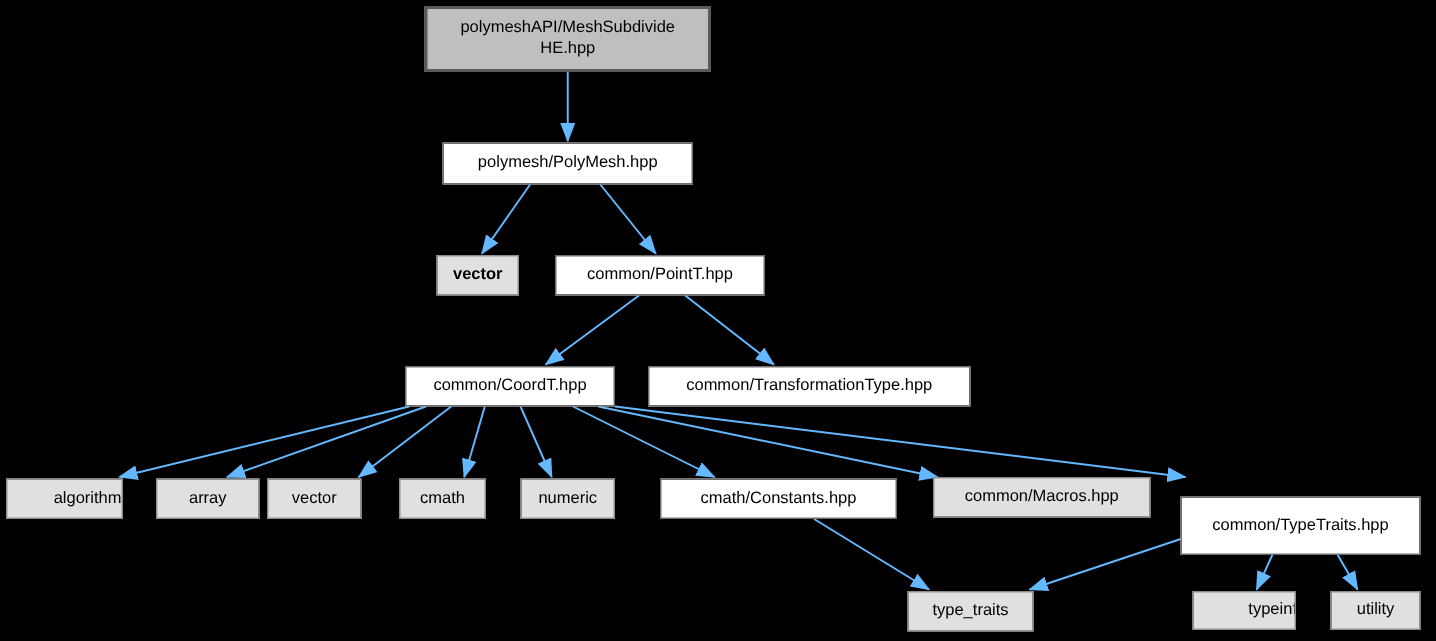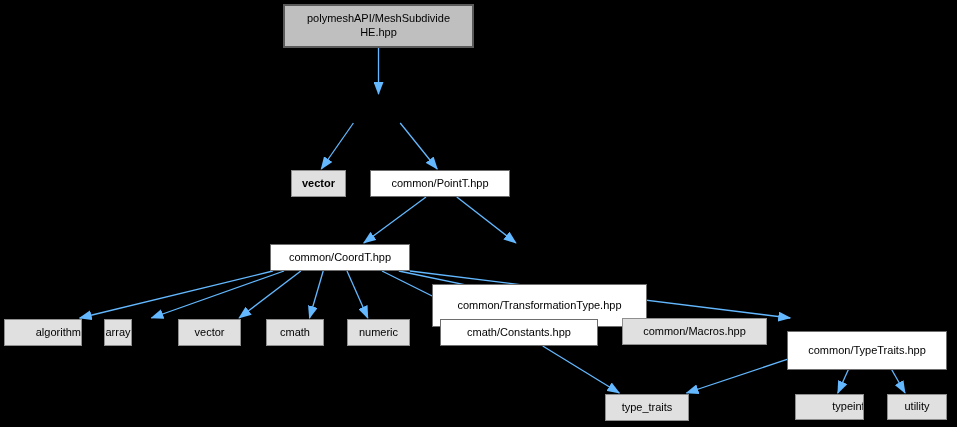--- a/index.html
+++ b/index.html
@@ -67,26 +67,27 @@
       <line x1="398.8" y1="271.0" x2="624.9" y2="318.0" stroke="#63B8FF" stroke-width="1.3" marker-end="url(#arrow)"></line>
       <line x1="410.0" y1="271.0" x2="790.2" y2="318.0" stroke="#63B8FF" stroke-width="1.3" marker-end="url(#arrow)"></line>
       <line x1="542.7" y1="346.0" x2="619.3" y2="393.0" stroke="#63B8FF" stroke-width="1.3" marker-end="url(#arrow)"></line>
       <line x1="827.0" y1="346.0" x2="686.5" y2="393.0" stroke="#63B8FF" stroke-width="1.3" marker-end="url(#arrow)"></line>
       <line x1="859.0" y1="346.0" x2="837.8" y2="393.0" stroke="#63B8FF" stroke-width="1.3" marker-end="url(#arrow)"></line>
       <line x1="878.2" y1="346.0" x2="905.0" y2="393.0" stroke="#63B8FF" stroke-width="1.3" marker-end="url(#arrow)"></line>
     </svg>
 
 <div class="node current" style="left: 283px; top: 4px; width: 191px; height: 44px;"><span>polymeshAPI/MeshSubdivide
 HE.hpp</span></div>
+    <div class="node linked" style="left: 295px; top: 95px; width: 167px; height: 28px;"><span>polymesh/PolyMesh.hpp</span></div>
     <div class="node plain" style="left: 291px; top: 170px; width: 55px; height: 27px; font-weight: bold;"><span>vector</span></div>
     <div class="node linked" style="left: 370px; top: 170px; width: 140px; height: 27px;"><span>common/PointT.hpp</span></div>
     <div class="node linked" style="left: 270px; top: 244px; width: 140px; height: 27px;"><span>common/CoordT.hpp</span></div>
-    <div class="node linked" style="left: 432px; top: 244px; width: 215px; height: 43px; margin-top: 40px;"><span>common/TransformationType.hpp</span></div>
+    <div class="node linked" style="left: 432px; top: 244px; width: 215px; height: 27px;"><span>common/TransformationType.hpp</span></div>
     <div class="node plain" style="left: 4px; top: 319px; width: 78px; height: 27px; justify-content: flex-end;"><span>algorithm</span></div>
-    <div class="node plain" style="left: 104px; top: 319px; width: 28px; height: 27px;"><span>array</span></div>
+    <div class="node plain" style="left: 104px; top: 319px; width: 69px; height: 27px;"><span>array</span></div>
     <div class="node plain" style="left: 178px; top: 319px; width: 63px; height: 27px;"><span>vector</span></div>
     <div class="node plain" style="left: 266px; top: 319px; width: 58px; height: 27px;"><span>cmath</span></div>
     <div class="node plain" style="left: 347px; top: 319px; width: 63px; height: 27px;"><span>numeric</span></div>
     <div class="node linked" style="left: 440px; top: 319px; width: 158px; height: 27px;"><span>cmath/Constants.hpp</span></div>
     <div class="node plain" style="left: 622px; top: 318px; width: 145px; height: 27px;"><span>common/Macros.hpp</span></div>
     <div class="node linked" style="left: 787px; top: 319px; width: 160px; height: 39px; margin-top: 12px;"><span>common/TypeTraits.hpp</span></div>
     <div class="node plain" style="left: 605px; top: 394px; width: 84px; height: 27px;"><span>type_traits</span></div>
     <div class="node plain" style="left: 795px; top: 394px; width: 69px; height: 26px; padding-left: 44px;"><span>typeinfo</span></div>
     <div class="node plain" style="left: 887px; top: 394px; width: 60px; height: 26px;"><span>utility</span></div>
   </div>

